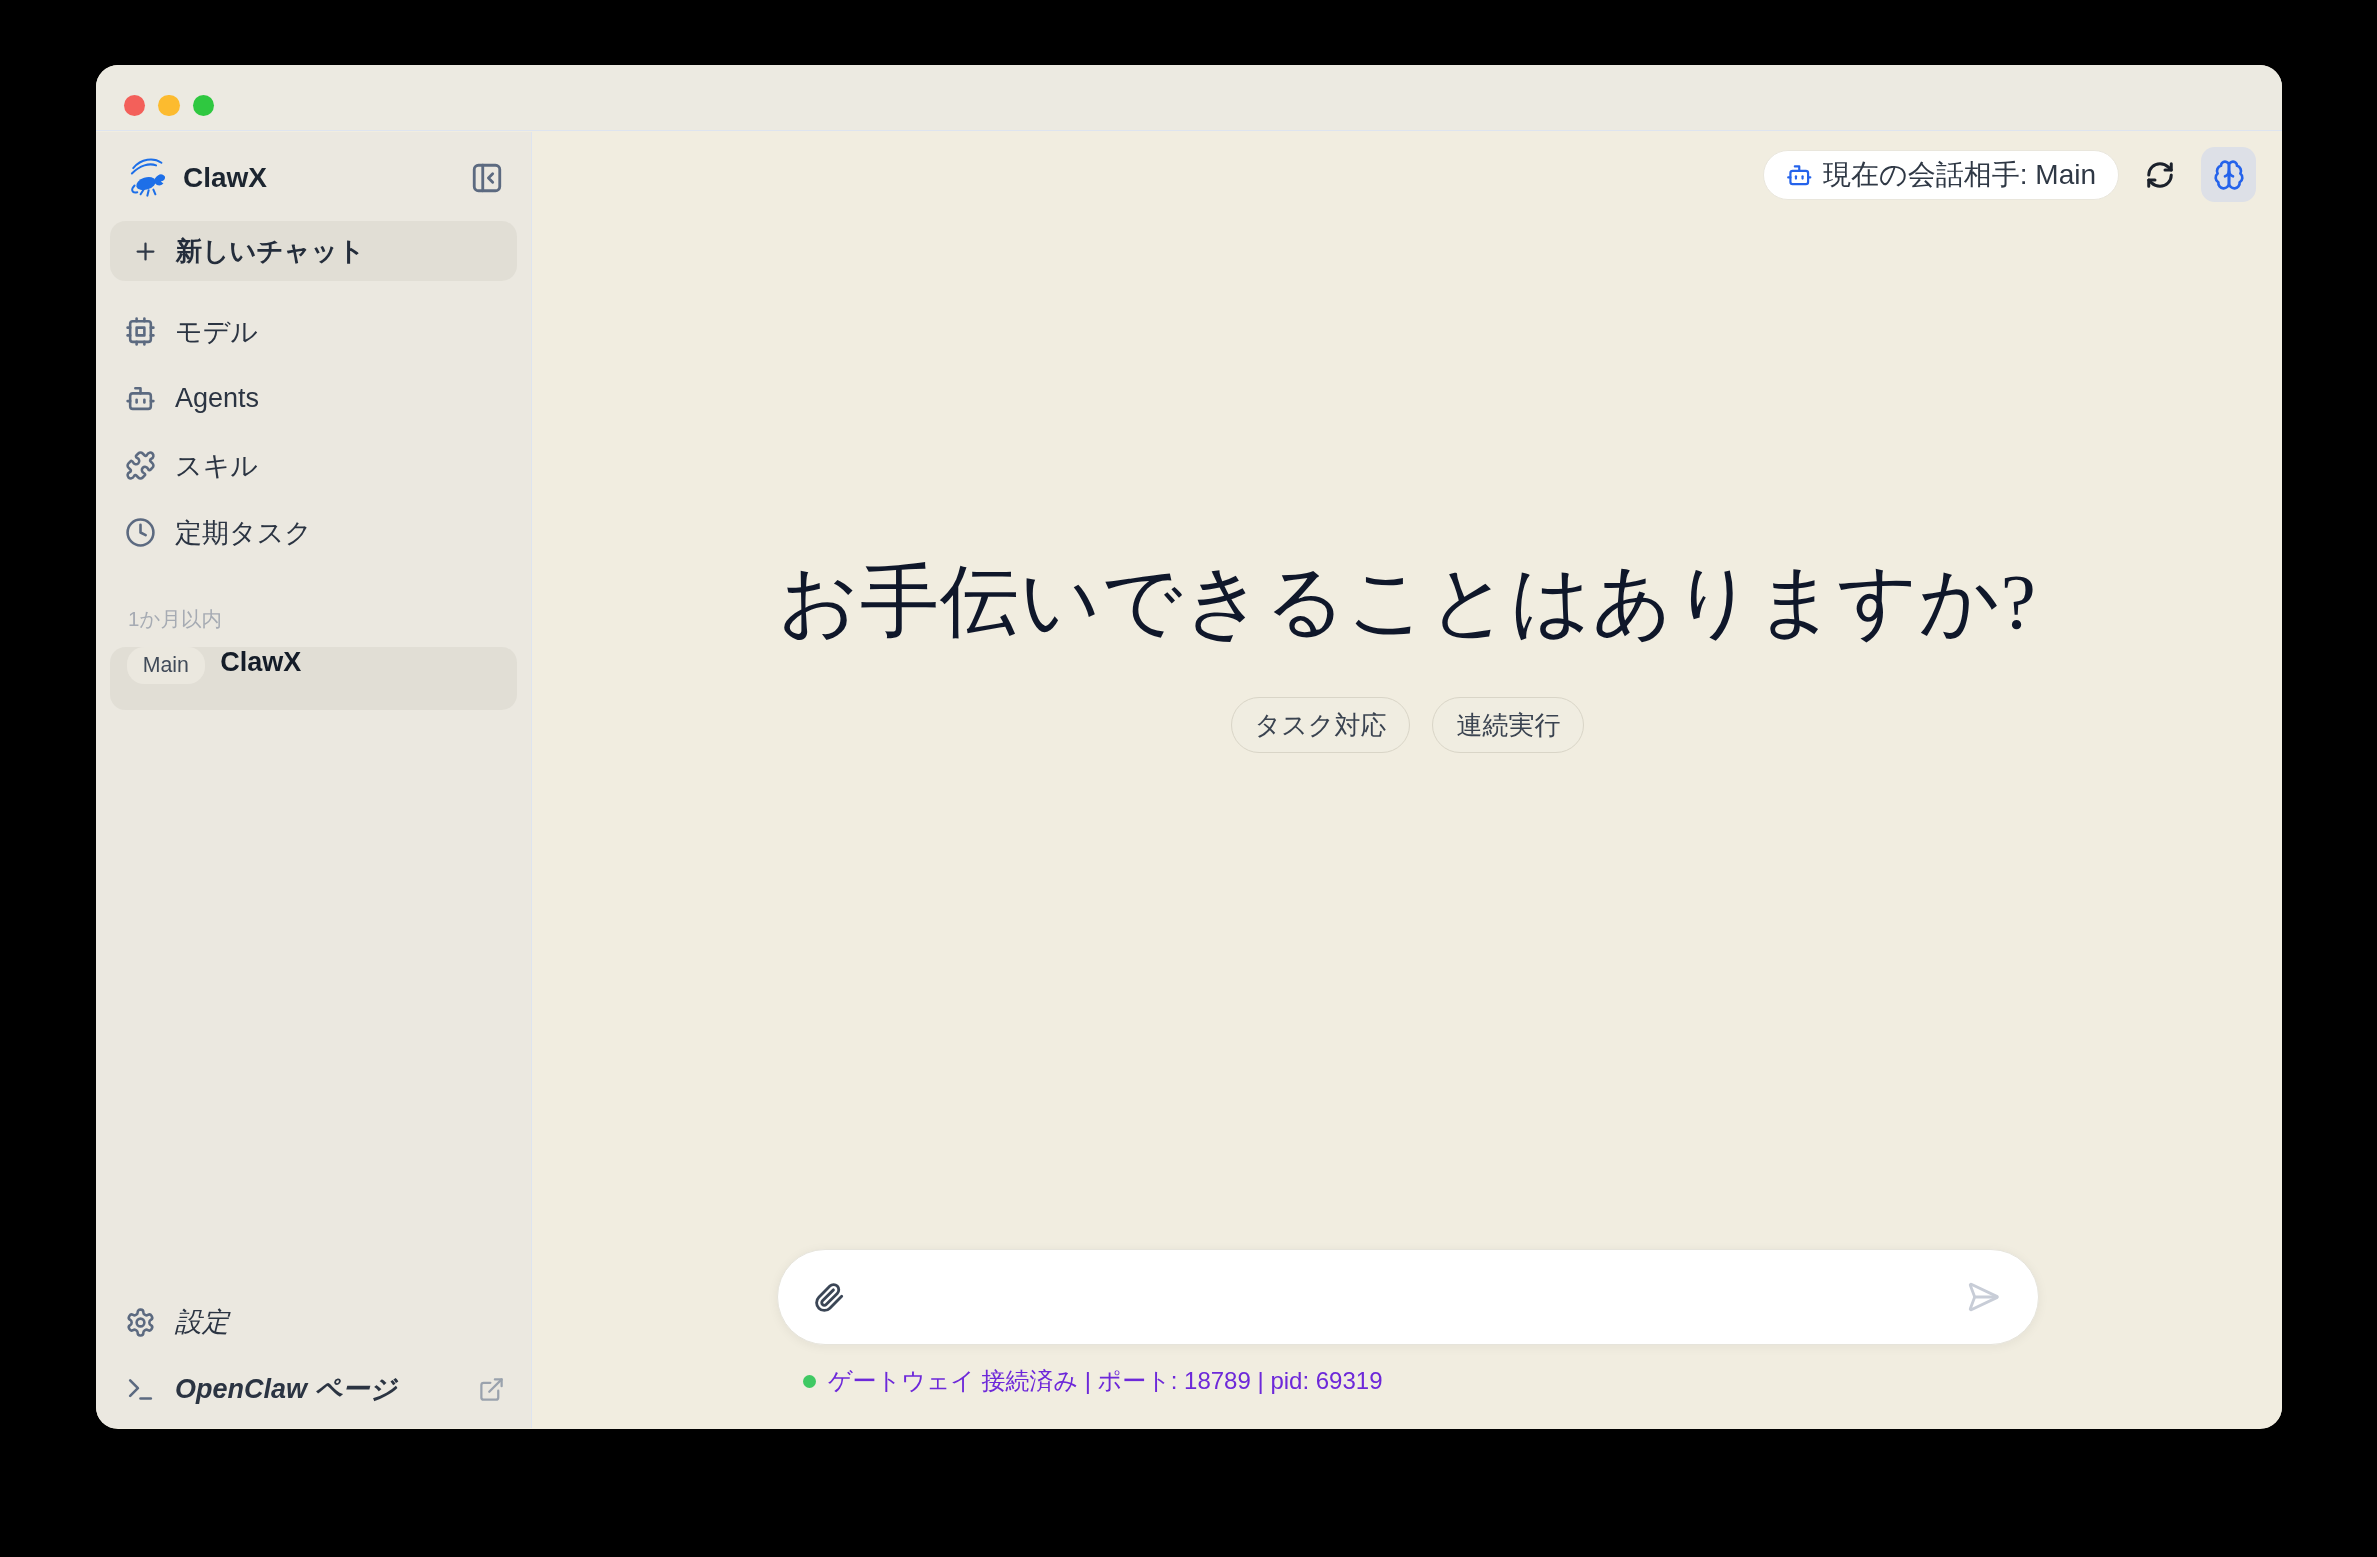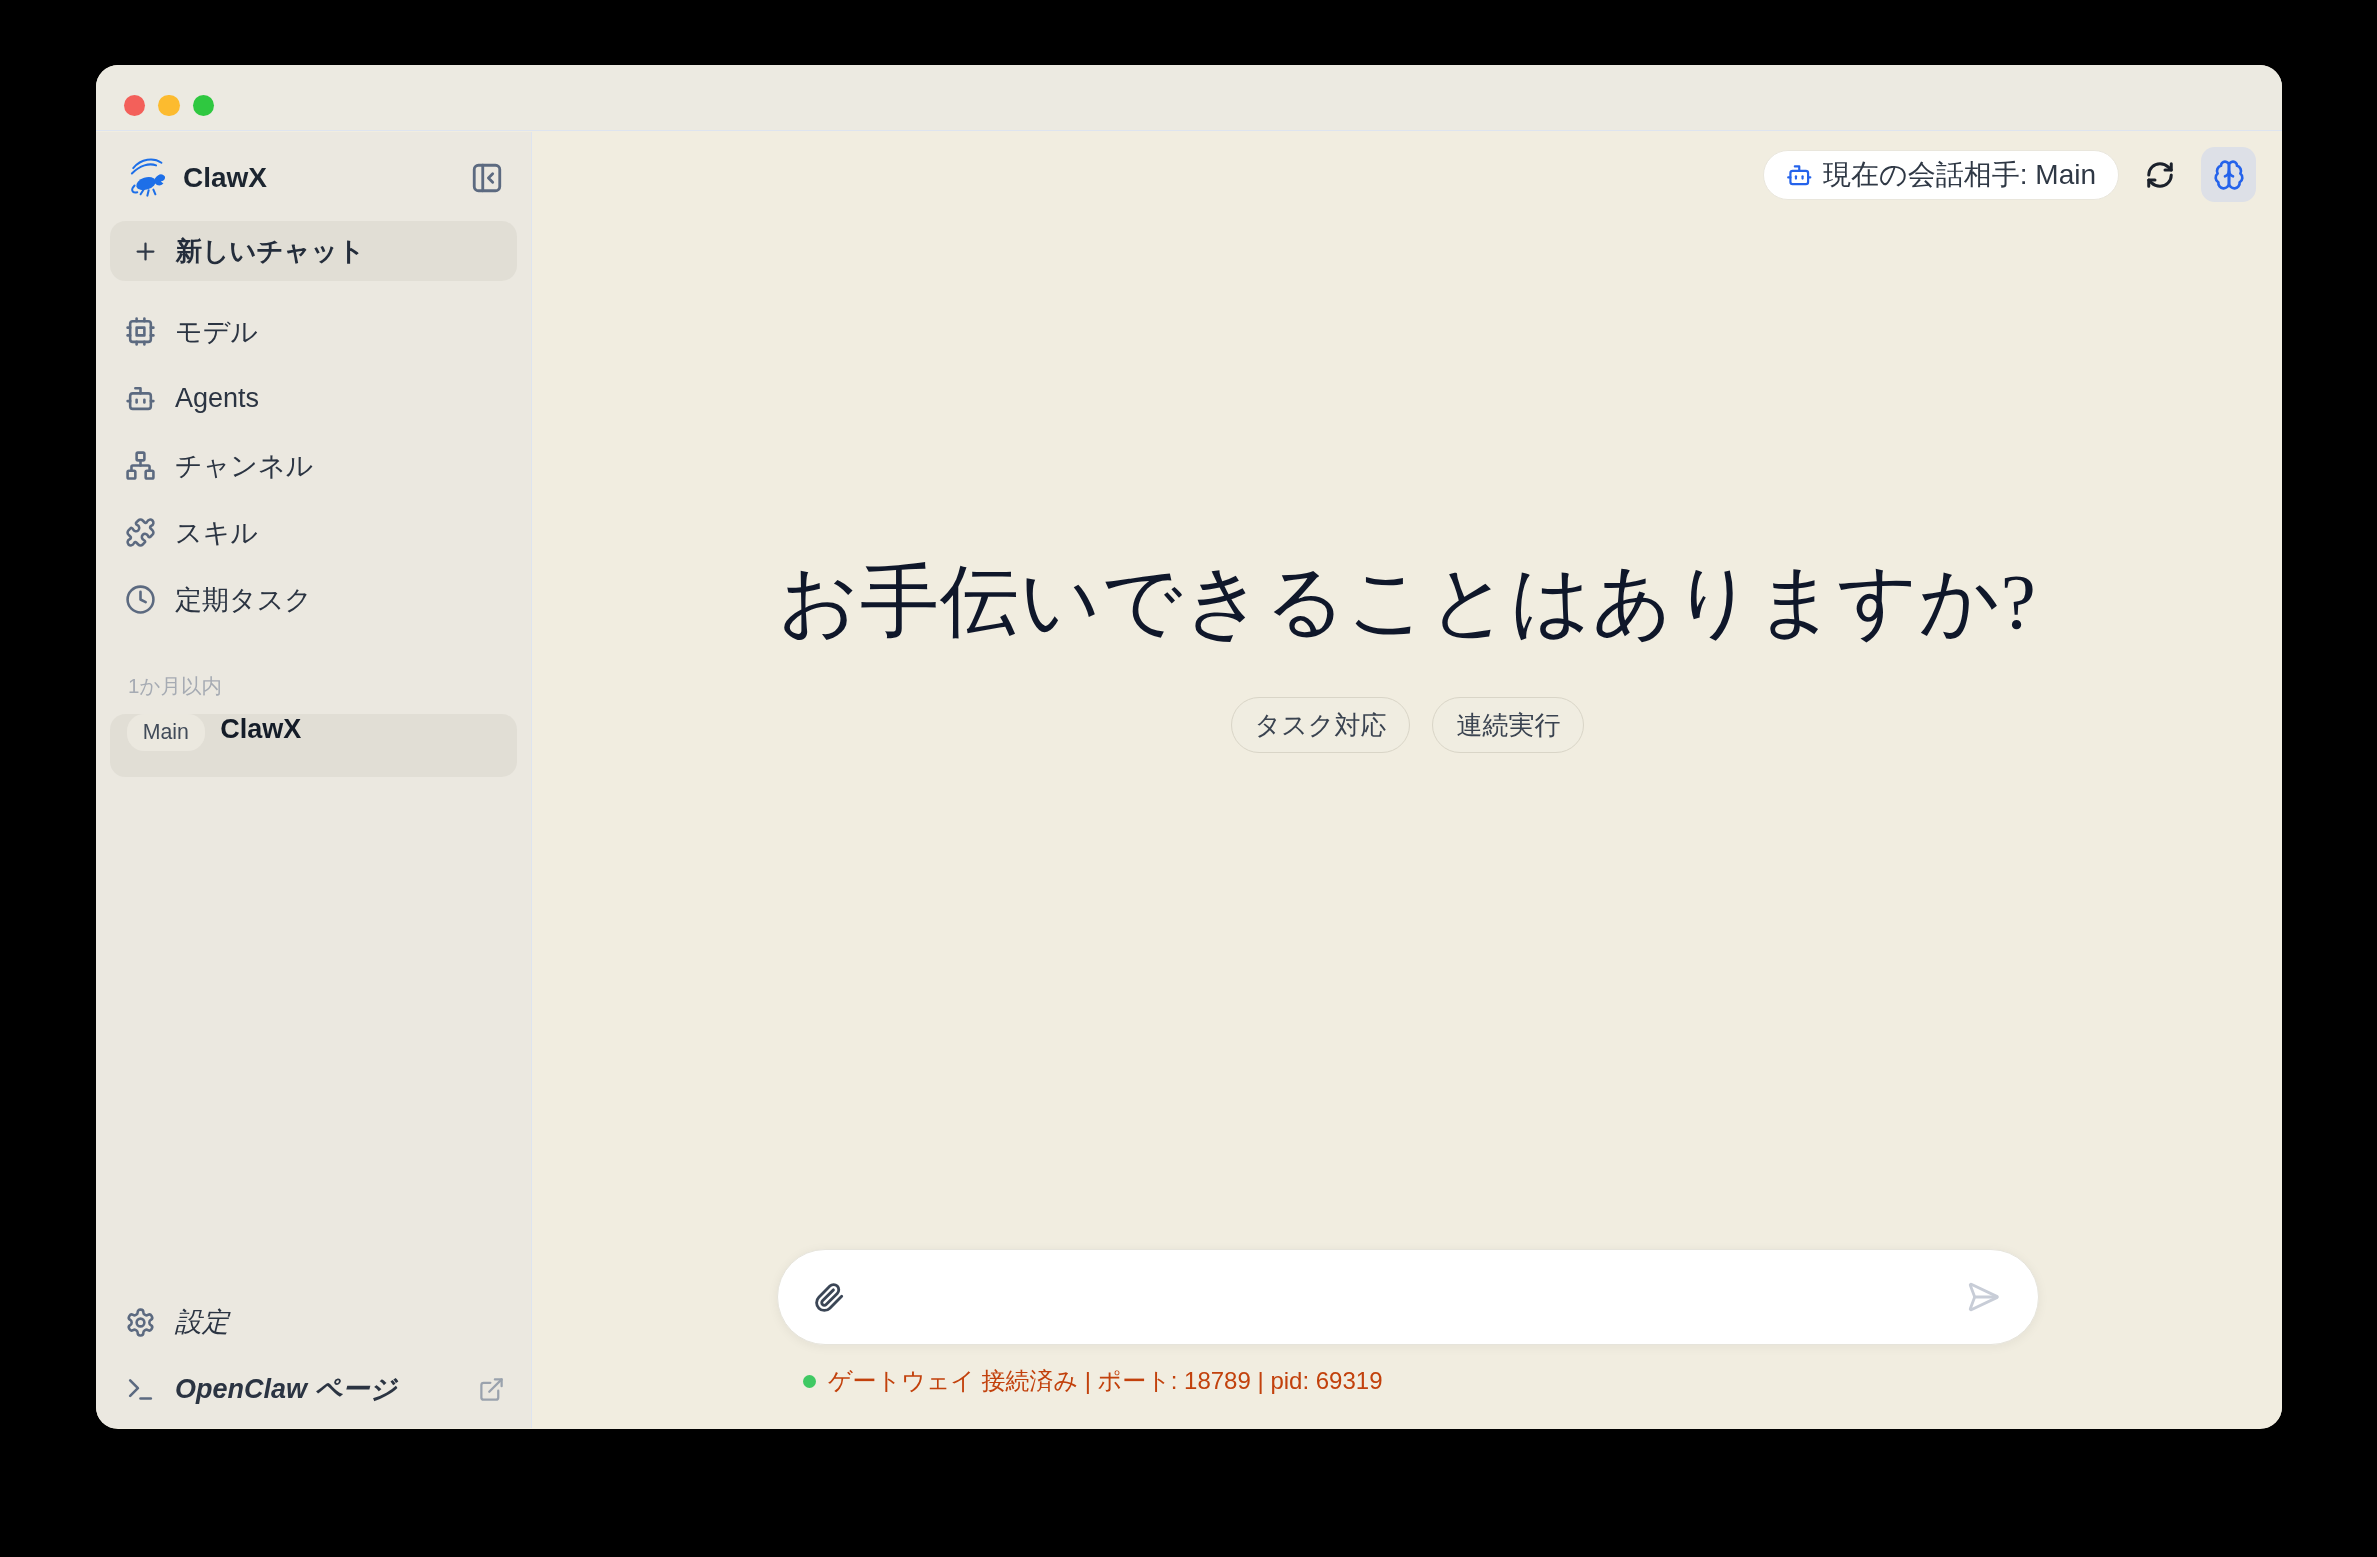--- a/index.html
+++ b/index.html
@@ -106,21 +106,21 @@
   .composer input {
     flex: 1; border: none; outline: none; background: transparent;
     font-size: 26px; color: #2B3442; font-family: inherit; height: 51px;
   }
   .send-btn { border: none; background: transparent; color: #C8CDD7; width: 38px; height: 38px;
     display: flex; align-items: center; justify-content: center; cursor: pointer; flex: none; }
   .send-btn .ico { width: 34px; height: 34px; }
 
   .status-bar { position: absolute; left: 270px; top: 1233px; display: flex; align-items: center; gap: 12px; }
   .status-dot { width: 13px; height: 13px; border-radius: 50%; background: #3FC963; }
-  .status-text { font-size: 24px; color: #c2410c; }
+  .status-text { font-size: 24px; color: #6d28d9; }
 
   .ico svg { width: 100%; height: 100%; display: block; }
   svg.stroke { fill: none; stroke: currentColor; stroke-width: 2; stroke-linecap: round; stroke-linejoin: round; }
 </style>
 </head>
 <body>
 
 <div class="window">
 
   <div class="titlebar">
@@ -195,32 +195,20 @@
               <path d="M20 14h2"></path>
               <path d="M15 13v2"></path>
               <path d="M9 13v2"></path>
             </svg>
         </span>
         <span class="label">Agents</span>
       </div>
       <div class="nav-item">
         <span class="ico">
           <svg class="stroke" viewBox="0 0 24 24">
-              <rect x="16" y="16" width="6" height="6" rx="1"></rect>
-              <rect x="2" y="16" width="6" height="6" rx="1"></rect>
-              <rect x="9" y="2" width="6" height="6" rx="1"></rect>
-              <path d="M5 16v-3a1 1 0 0 1 1-1h12a1 1 0 0 1 1 1v3"></path>
-              <path d="M12 12V8"></path>
-            </svg>
-        </span>
-        <span class="label">チャンネル</span>
-      </div>
-      <div class="nav-item">
-        <span class="ico">
-          <svg class="stroke" viewBox="0 0 24 24">
               <path d="M19.439 7.85c-.049.322.059.648.289.878l1.568 1.568c.47.47.706 1.087.706 1.704s-.235 1.233-.706 1.704l-1.611 1.611a.98.98 0 0 1-.837.276c-.47-.07-.802-.48-.968-.925a2.501 2.501 0 1 0-3.214 3.214c.446.166.855.497.925.968a.979.979 0 0 1-.276.837l-1.61 1.61a2.404 2.404 0 0 1-1.705.707 2.402 2.402 0 0 1-1.704-.706l-1.568-1.568a1.026 1.026 0 0 0-.877-.29c-.493.074-.84.504-1.02.968a2.5 2.5 0 1 1-3.237-3.237c.464-.18.894-.527.967-1.02a1.026 1.026 0 0 0-.289-.877l-1.568-1.568A2.402 2.402 0 0 1 1.998 12c0-.617.236-1.234.706-1.704L4.23 8.77c.24-.24.581-.353.917-.303.515.077.877.528 1.073 1.01a2.5 2.5 0 1 0 3.259-3.259c-.482-.196-.933-.558-1.01-1.073-.05-.336.062-.676.303-.917l1.525-1.525A2.402 2.402 0 0 1 12 1.998c.617 0 1.234.236 1.704.706l1.568 1.568c.23.23.556.338.877.29.493-.074.84-.504 1.02-.968a2.5 2.5 0 1 1 3.237 3.237c-.464.18-.894.527-.967 1.02Z"></path>
             </svg>
         </span>
         <span class="label">スキル</span>
       </div>
       <div class="nav-item">
         <span class="ico">
           <svg class="stroke" viewBox="0 0 24 24">
               <circle cx="12" cy="12" r="10"></circle>
               <polyline points="12 6 12 12 16 14"></polyline>

